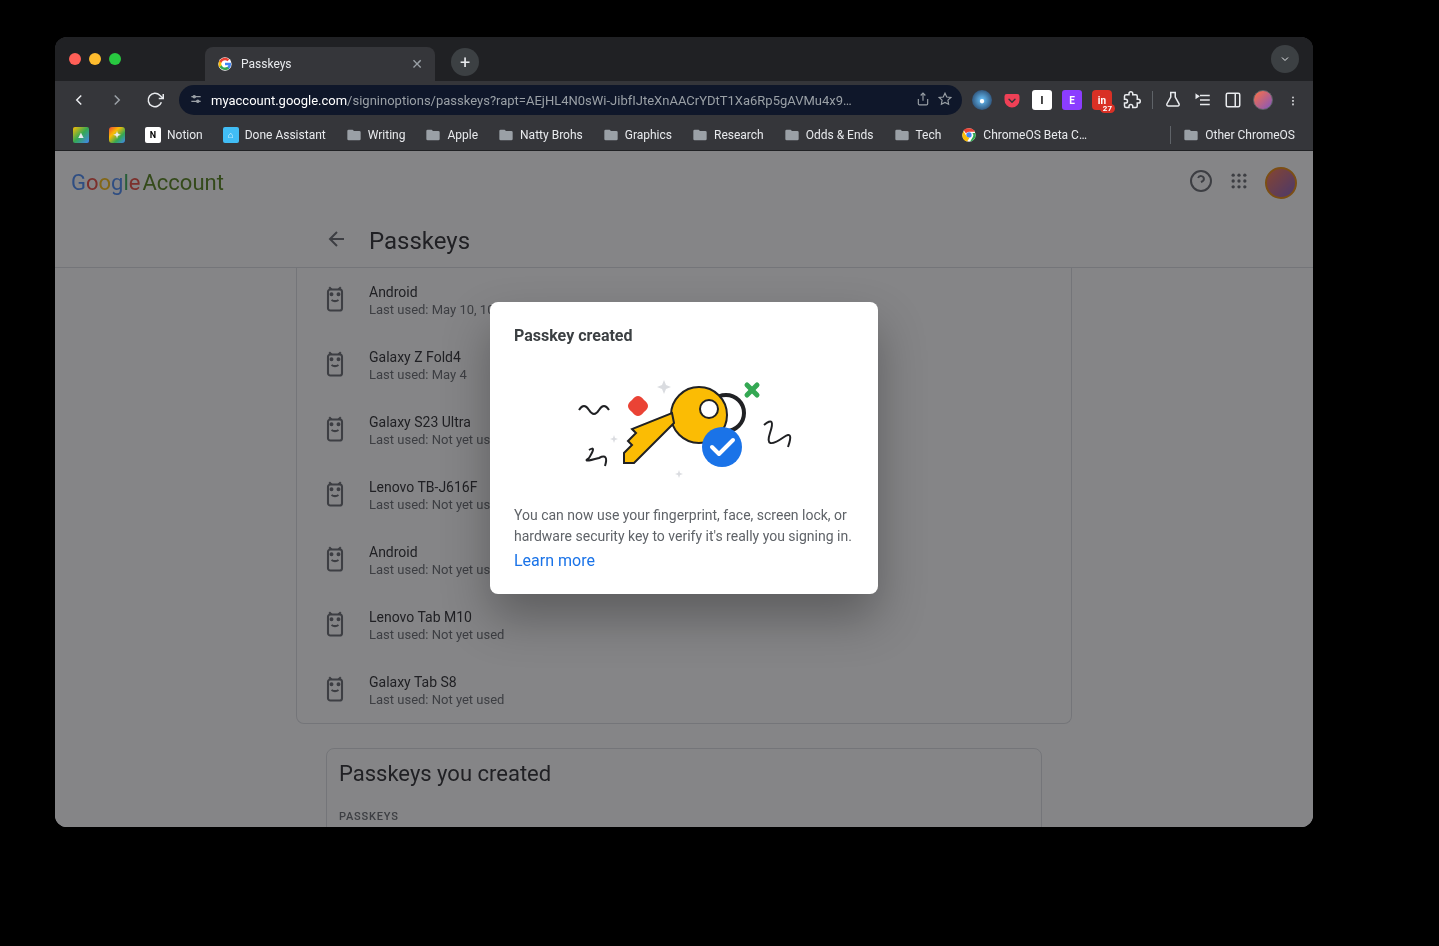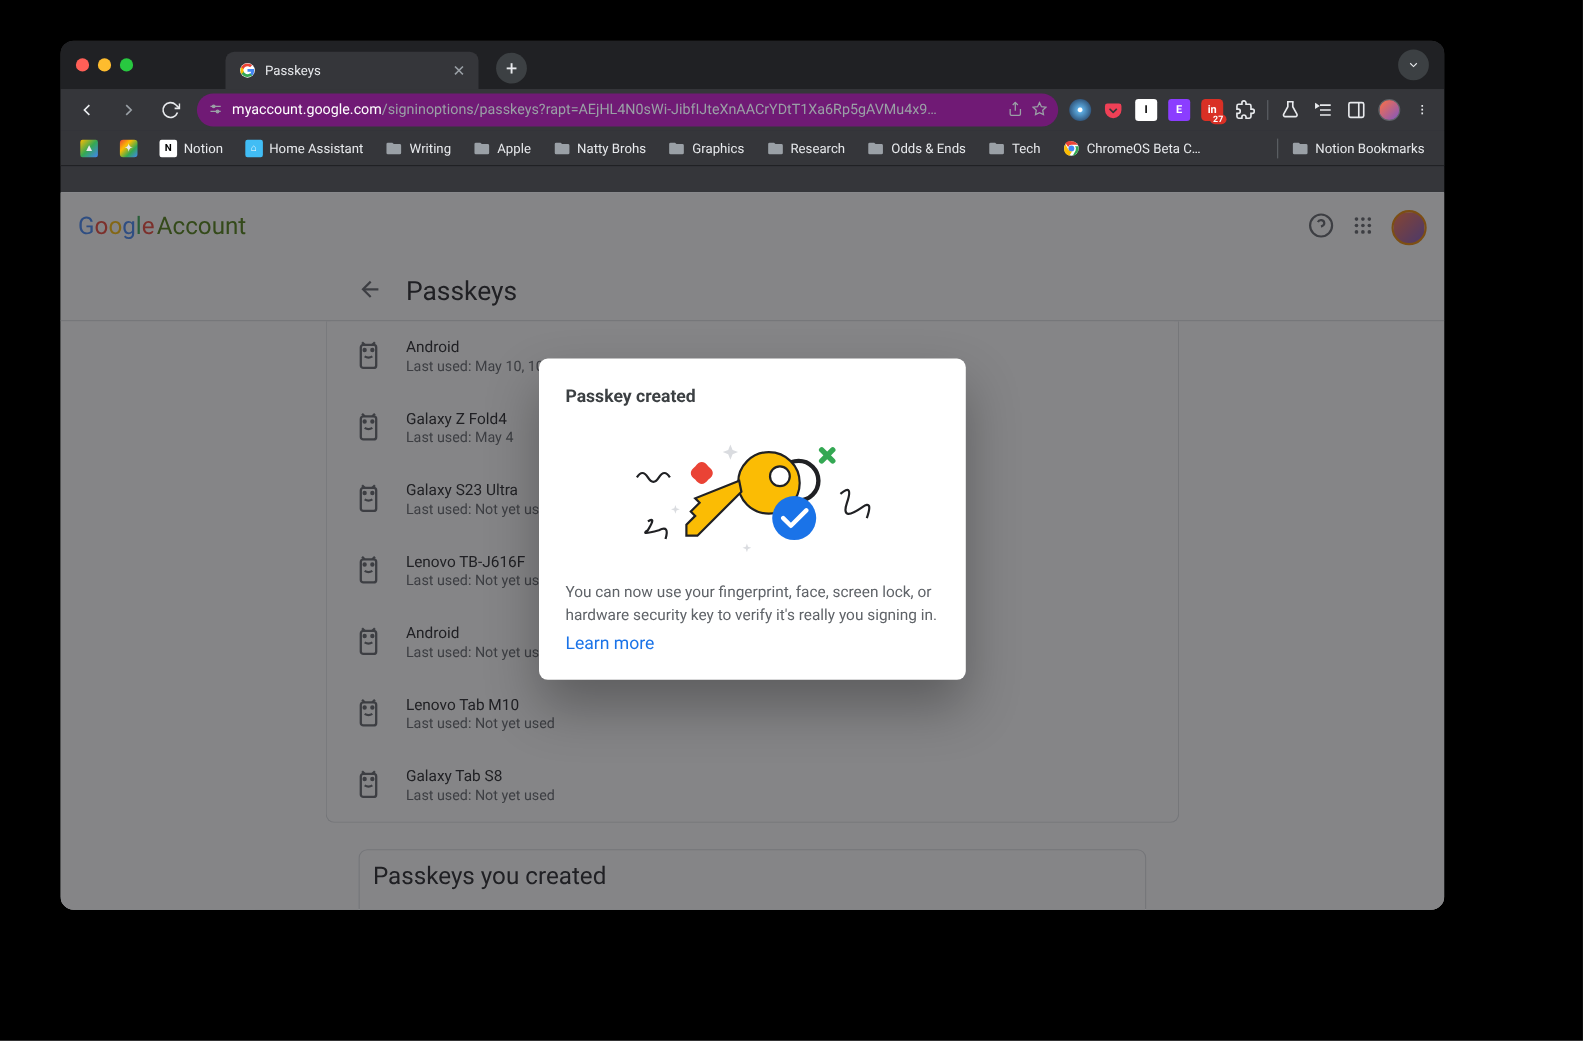--- a/index.html
+++ b/index.html
@@ -70,21 +70,21 @@
     gap: 10px;
   }
   .tb-icon {
     width: 28px; height: 28px; display: flex; align-items: center; justify-content: center;
     color: #9aa0a6; border-radius: 50%; cursor: pointer;
   }
   .tb-icon svg { width: 18px; height: 18px; }
   .omnibox {
     flex: 1;
     height: 30px;
-    background: #701a75;
+    background: #0f172a;
     border-radius: 15px;
     display: flex;
     align-items: center;
     padding: 0 10px;
     gap: 8px;
     color: #e8eaed;
     font-size: 13px;
     overflow: hidden;
   }
   .omni-lock { color: #9aa0a6; flex-shrink: 0; font-size: 12px;}
@@ -131,21 +131,20 @@
     white-space: nowrap;
   }
   .bm-folder-icon { color: #9aa0a6; }
   .bm-sq { width: 16px; height: 16px; border-radius: 2px; display: flex; align-items: center; justify-content: center; font-size: 9px; font-weight: bold; }
   
   .viewport {
     position: relative;
     height: calc(100% - 114px);
     background: #fff;
     overflow: hidden;
-    margin-top: 24px;
   }
   .ga-header {
     height: 64px;
     display: flex;
     align-items: center;
     padding: 0 16px;
     border-bottom: 1px solid transparent;
   }
   .ga-logo { font-size: 22px; }
   .g-b { color: #4285f4; } .g-r { color: #ea4335; } .g-y { color: #fbbc04; } .g-g { color: #34a853; }
@@ -355,21 +354,21 @@
     </div>
     <div class="bm-item">
       <div class="bm-sq" style="background:linear-gradient(135deg,#ea4335,#fbbc04,#34a853,#4285f4);border-radius:3px;">✦</div>
     </div>
     <div class="bm-item">
       <div class="bm-sq" style="background:#fff;color:#000;">N</div>
       <span>Notion</span>
     </div>
     <div class="bm-item">
       <div class="bm-sq" style="background:#41bdf5;color:#fff;">⌂</div>
-      <span>Home Assistant</span>
+      <span>Done Assistant</span>
     </div>
     <div class="bm-item">
       <svg class="bm-folder-icon" width="16" height="16" viewBox="0 0 24 24" fill="currentColor">
           <path d="M10 4H4a2 2 0 0 0-2 2v12a2 2 0 0 0 2 2h16a2 2 0 0 0 2-2V8a2 2 0 0 0-2-2h-8l-2-2z"></path>
         </svg>
       <span>Writing</span>
     </div>
     <div class="bm-item">
       <svg class="bm-folder-icon" width="16" height="16" viewBox="0 0 24 24" fill="currentColor">
           <path d="M10 4H4a2 2 0 0 0-2 2v12a2 2 0 0 0 2 2h16a2 2 0 0 0 2-2V8a2 2 0 0 0-2-2h-8l-2-2z"></path>
@@ -415,21 +414,21 @@
           <path fill="#fbbc04" d="M2 12a10 10 0 0 1 1.8-5.7l4 7a5 5 0 0 0 5.2 2.6l-3.7 6A10 10 0 0 1 2 12z"></path>
         </svg>
       <span>ChromeOS Beta C…</span>
     </div>
     <div style="flex:1"></div>
     <div class="vdiv"></div>
     <div class="bm-item">
       <svg class="bm-folder-icon" width="16" height="16" viewBox="0 0 24 24" fill="currentColor">
           <path d="M10 4H4a2 2 0 0 0-2 2v12a2 2 0 0 0 2 2h16a2 2 0 0 0 2-2V8a2 2 0 0 0-2-2h-8l-2-2z"></path>
         </svg>
-      <span>Notion Bookmarks</span>
+      <span>Other ChromeOS</span>
     </div>
   </div>
 
   <div class="viewport">
     <div class="ga-header">
       <span class="ga-logo">
         <span class="g-b">G</span><span class="g-r">o</span><span class="g-y">o</span><span class="g-b">g</span><span class="g-g">l</span><span class="g-r">e</span>
       </span>
       <span class="ga-account">Account</span>
       <div class="ga-header-right">

